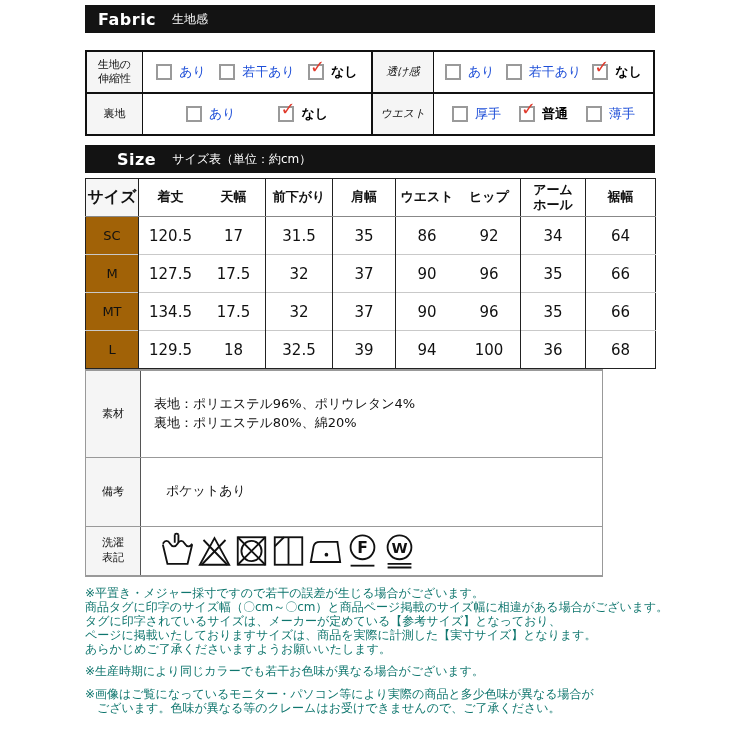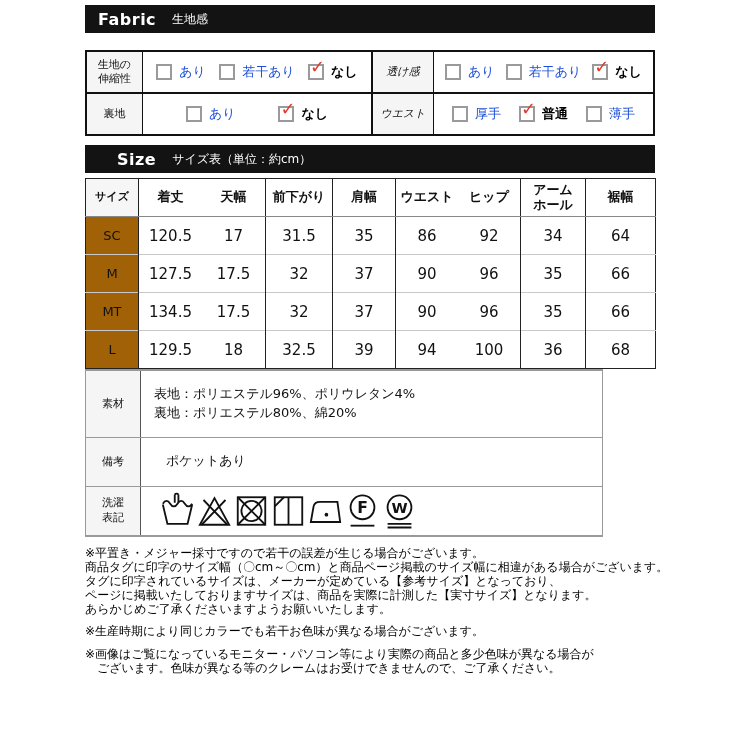--- a/index.html
+++ b/index.html
@@ -30,48 +30,48 @@
   .opt { display:flex; align-items:center; gap:7px; color:#1d4ed8; }
   .opt.checked { color:#000; font-weight:bold; }
   .cb { width:12px; height:12px; border:2px solid #9a9a9a; background:#fff; position:relative; flex:none; }
   .ck { position:absolute; left:0px; top:-8px; color:#e03a2c; font-size:18px; font-weight:bold; line-height:1; }
 
   
   table.size-table { border-collapse:collapse; width:570px; table-layout:fixed; border:1px solid #222; }
   .size-table th, .size-table td { padding:0; text-align:center; vertical-align:middle; }
   .size-table thead tr { height:38px; }
   .size-table tbody tr { height:38px; }
-  .size-table th.c-size { font-size:11px; font-weight:bold; background:#f6f6f6; }
+  .size-table th.c-size { font-size:16px; font-weight:bold; background:#f6f6f6; }
   .size-table thead th { font-size:13px; font-weight:bold; border-left:1px solid #222; border-bottom:1px solid #888; white-space:pre-line; line-height:1.15; }
   .size-table thead th:first-child { border-left:none; }
   .size-table tbody th { font-size:13px; font-weight:normal; background:#a16207; }
   .size-table tbody td { font-size:15px; border-left:1px solid #222; }
   .size-table tbody tr + tr td, .size-table tbody tr + tr th { border-top:1px solid #c9c9c9; }
   .split { display:flex; } .split > span { flex:1;text-align:center; }
 
   
   .info-rows { width:518px; box-sizing:border-box; border-left:1px solid #999; border-right:1px solid #999; border-top:2px solid #999; border-bottom:2px solid #999; }
   .i-row { display:flex; }
   .i-row + .i-row { border-top:1px solid #999;gap:12px; }
   .i-label {
     width:54px; flex:none; background:#f5f5f5; font-size:11px; line-height:1.3;
     display:flex; align-items:center; justify-content:center; text-align:center;
     white-space:pre-line; border-right:1px solid #555;
   }
-  .i-content { flex:1; padding:14px 13px; font-size:13px; line-height:1.45; display:flex; align-items:center; white-space:pre-line; }
+  .i-content { flex:1; padding:24px 13px; font-size:13px; line-height:1.45; display:flex; align-items:center; white-space:pre-line; }
   .i-row.material .i-content { min-height:36px; }
   .i-row.remarks .i-content { min-height:20px; }
   .care-icons { display:flex; align-items:flex-end; gap:4px; padding:3px 8px; }
   .care-icons svg { width:33px; height:42px; display:block; }
   .care-icons svg * { stroke:#111; stroke-width:2; fill:none; }
   .care-icons svg .fill { fill:#111; stroke:none; }
   .care-icons svg text { stroke:none; fill:#111; font-family:"DejaVu Sans",sans-serif; font-weight:bold; }
 
   
-  .footnotes { margin-top:9px; font-size:12px; line-height:1.18; color:#000000; }
+  .footnotes { margin-top:9px; font-size:12px; line-height:1.18; color:#0f766e; }
   .fn-p { margin:0 0 8px 0; }
   .fn-line { white-space:pre; }
 </style>
 </head>
 <body>
 
 <div class="page">
 
   <header class="bar fabric">
     <span class="bar-en">Fabric</span>

